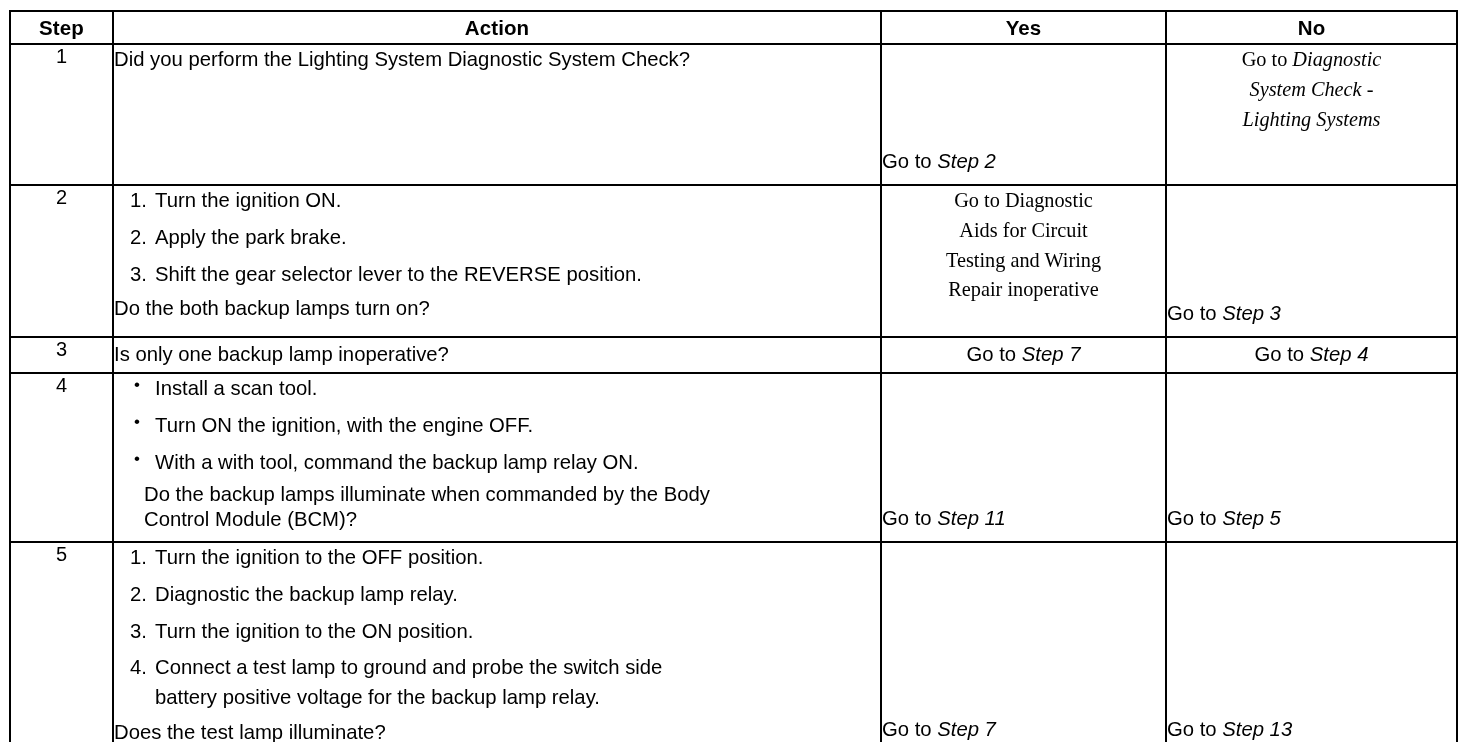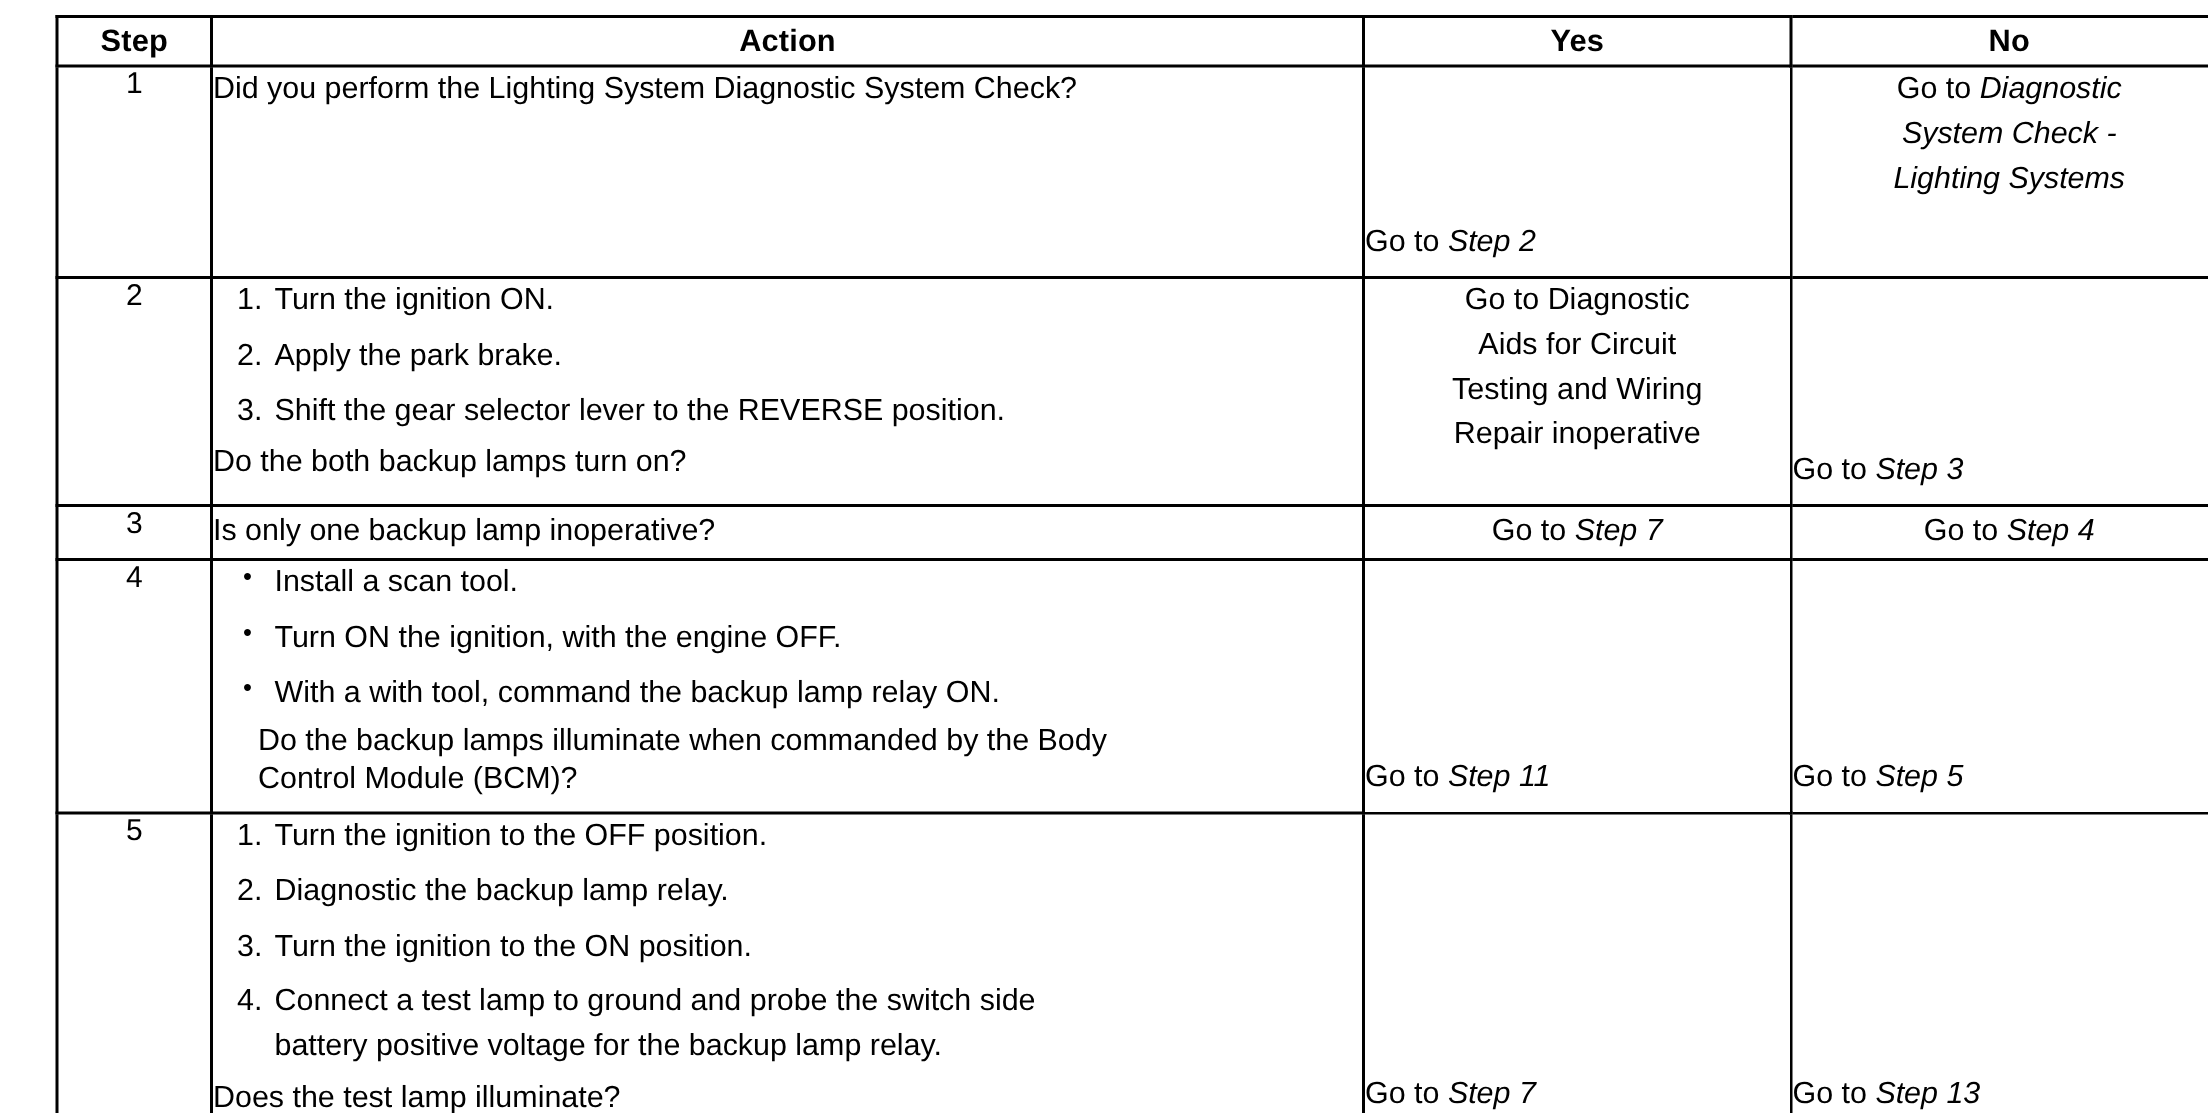--- a/index.html
+++ b/index.html
@@ -14,21 +14,20 @@
     font-family: "Liberation Sans", sans-serif;
     color: #000000;
     overflow: hidden;
   }
 
   #page {
     position: relative;
     width: 1276px;
     height: 742px;
     background: #ffffff;
-    margin-left: 28px;
   }
 
   table.diag {
     position: absolute;
     left: 9px;
     top: 10px;
     width: 1447px;
     border-collapse: collapse;
     table-layout: fixed;
     background: #fff;
@@ -112,21 +111,21 @@
   .question.two-line { line-height: 1.22; padding-left: 30px; }
 
   
   td.yn {
     font-size: 20.3px;
     line-height: 1.47;
     text-align: center;
     padding: 4px 10px 6px 10px;
     position: relative;
   }
-  td.yn .topblock { text-align: center; }
+  td.yn .topblock { text-align: center; font-family: Liberation Serif, serif; }
   td.yn .bottomline {
     text-align: left;
   }
   
   td.yn.bottom-align {
     vertical-align: bottom;
     padding-bottom: 7px;
   }
   td.yn.mid { vertical-align: top; }
 

